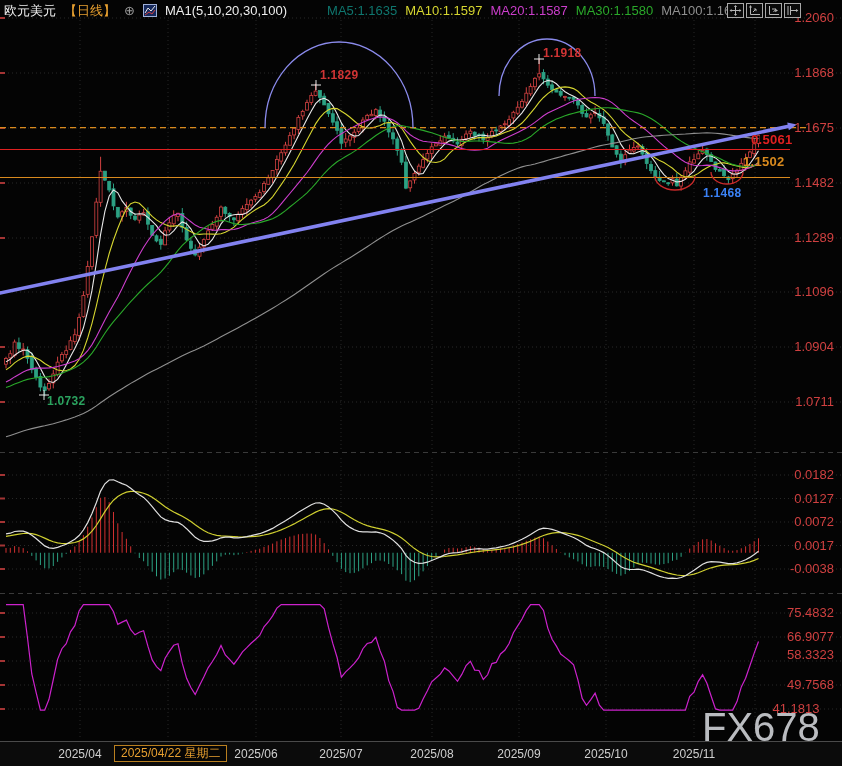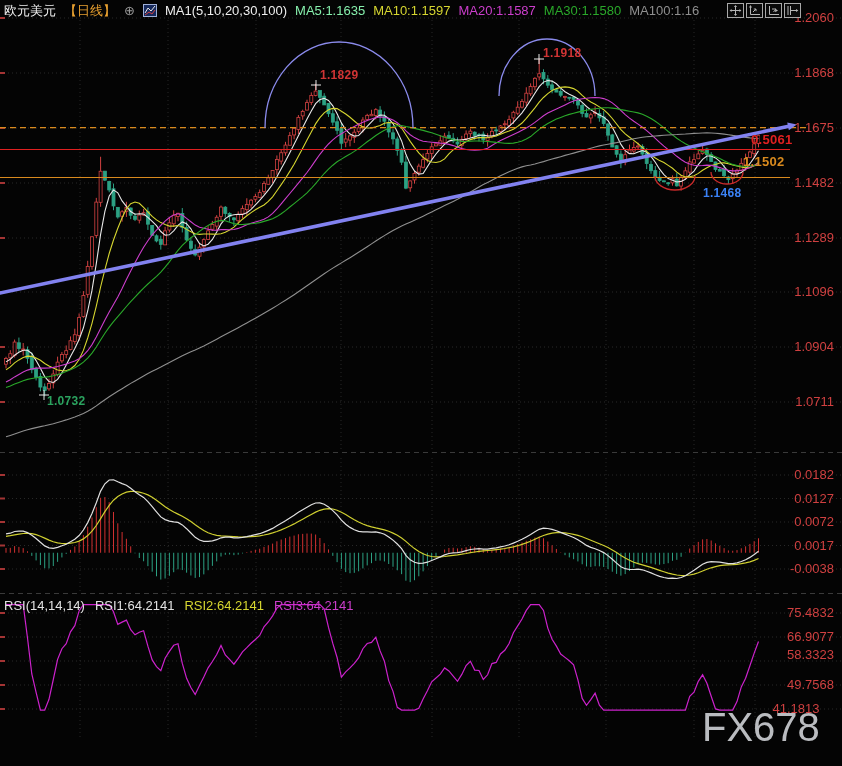--- a/index.html
+++ b/index.html
@@ -39,21 +39,21 @@
     <span style="color: rgb(232, 160, 48);">【日线】</span>
     <span class="oplus">⊕</span>
     <span class="mini-chart-icon">
       <svg width="14" height="13" style="position:static">
         <rect x="0.5" y="0.5" width="13" height="12" fill="#16295c" stroke="#9fb0d8"></rect>
         <polyline points="2,9 5,4 8,7 12,2" fill="none" stroke="#e8e8e8" stroke-width="1"></polyline>
         <polyline points="2,11 6,8 9,10 12,6" fill="none" stroke="#d04040" stroke-width="1"></polyline>
       </svg>
     </span>
     <span>MA1(5,10,20,30,100)</span>
-    <span style="color: #86efac;">MA5:1.1635</span>
+    <span style="color: #0f766e; margin-left: 32px;">MA5:1.1635</span>
     <span style="color: rgb(214, 214, 48);">MA10:1.1597</span>
     <span style="color: rgb(204, 62, 204);">MA20:1.1587</span>
     <span style="color: rgb(42, 168, 42);">MA30:1.1580</span>
     <span style="color: rgb(143, 143, 143);">MA100:1.16</span>
   </div>
 
   <div class="toolbar">
     <span class="tool">
       <svg width="13" height="11" style="position:static">
         <path d="M6.5 1v9M2 5.5h9" stroke="#b5b5b5" stroke-width="1" fill="none"></path>
@@ -746,22 +746,28 @@
       <div class="axis-lab" style="left: 758px; top: 701px; position: absolute; text-align: center;">41.1813</div>
       <div class="ann" style="left: 320px; top: 68px; color: rgb(208, 52, 52); font-size: 12px;">1.1829</div>
       <div class="ann" style="left: 543px; top: 46px; color: rgb(208, 52, 52); font-size: 12px;">1.1918</div>
       <div class="ann" style="left: 47px; top: 394px; color: rgb(43, 163, 95); font-size: 12px;">1.0732</div>
       <div class="ann" style="left: 683px; top: 186px; color: #3b82f6; font-size: 12px; margin-left: 20px;">1.1468</div>
       <div class="ann" style="left: 751px; top: 132px; color: rgb(224, 32, 32); font-size: 13px;">0.5061</div>
       <div class="ann" style="left: 743px; top: 154px; color: rgb(217, 138, 30); font-size: 13px;">1.1502</div>
     </div>
 
 
-  <div class="panel-hdr rsi-hdr">
-    <span style="color: rgb(226, 226, 226);">RSI(14,14,14)</span>
-    <span style="color: rgb(226, 226, 226);">RSI1:64.2141</span>
-    <span style="color: rgb(214, 214, 48);">RSI2:64.2141</span>
-    <span style="color: rgb(204, 62, 204);">RSI3:64.2141</span>
+
+  <div class="time-axis">
+    <div id="months">
+        <div class="month" style="left: 80px;">2025/04</div>
+        <div class="month" style="left: 256px;">2025/06</div>
+        <div class="month" style="left: 341px;">2025/07</div>
+        <div class="month" style="left: 432px;">2025/08</div>
+        <div class="month" style="left: 519px;">2025/09</div>
+        <div class="month" style="left: 606px;">2025/10</div>
+        <div class="month" style="left: 694px;">2025/11</div>
+      </div>
+    <div class="cursor-date">2025/04/22 星期二</div>
   </div>
-
 
   <div class="watermark">FX678</div>
 </div>
 
 </body></html>

